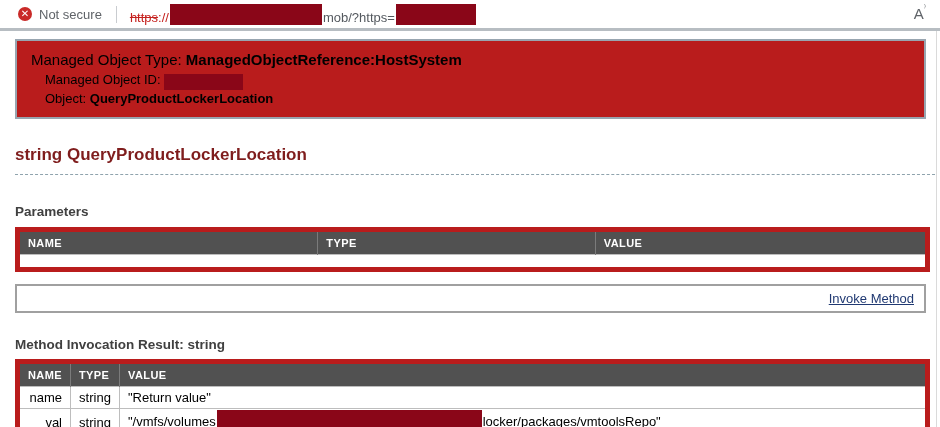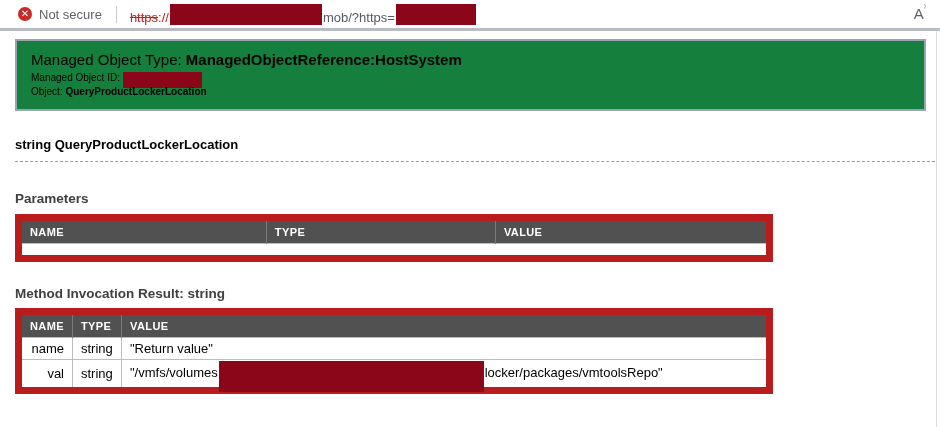--- a/index.html
+++ b/index.html
@@ -51,43 +51,43 @@
   .scroll-edge {
     position: absolute; top: 31px; right: 3px; width: 1px; height: 396px;
     background: #dadada;
   }
 
   
   .page { position: absolute; top: 31px; left: 0; width: 940px; }
 
   .info-box {
     margin: 8px 14px 0 15px;
-    background: #15803d;
+    background: #b91c1c;
     border: 2px solid #98a5b0;
     padding: 8px 16px 9px 14px;
     line-height: 1.45;
   }
   .info-line1 { font-size: 15px; }
-  .info-sub { font-size: 10px; }
+  .info-sub { font-size: 13px; margin-left: 14px; }
   .redact.moid2 { width: 79px; height: 16px; margin-bottom: -3px; }
 
   h1.method-heading {
     margin: 26px 5px 0 15px;
-    font-size: 13px; font-weight: bold; color: #000000;
+    font-size: 17px; font-weight: bold; color: #7f1d1d;
     border-bottom: 1px dashed #8fa3ad;
     padding-bottom: 9px;
   }
 
   .section-title {
     margin: 29px 0 0 15px;
     font-size: 13.5px; font-weight: bold; color: #404040;
   }
 
   table { border-collapse: collapse; margin-left: 15px; }
-  table.data-table { width: 758px; border: 7px solid #b91c1c; }
+  table.data-table { width: 915px; border: 5px solid #b91c1c; }
   th {
     background: #515151; color: #ffffff;
     font-size: 11px; font-weight: bold; letter-spacing: .4px;
     text-align: left; padding: 5px 8px; height: 24px;
     border-left: 1px solid #7b7b7b;
   }
   th:first-child { border-left: none; }
   td {
     font-size: 13px; padding: 3px 8px;
     border-top: 1px solid #bdbdbd; border-left: 1px solid #bdbdbd;
@@ -109,21 +109,21 @@
   }
   .invoke-link {
     font-size: 13px; color: #203972; text-decoration: underline; cursor: pointer;
   }
 
   .result-title { margin-top: 24px; }
   .result-table { margin-top: 7px; }
   .result-table th:nth-child(1) { width: 53px; }
   .result-table th:nth-child(2) { width: 49px; }
   .result-table td.c-name { text-align: right; }
-  .result-table td.c-type { }
+  .result-table td.c-type { text-align: center; }
   .redact.val {
     width: 265px; height: 31px; margin: -2px 1px -8px 1px;
     vertical-align: middle;
   }
 </style>
 </head>
 <body>
 
 <div class="addressbar">
   <div class="notsecure-chip">
@@ -175,20 +175,23 @@
         <th>VALUE</th>
       </tr>
     </thead>
     <tbody>
       <tr>
         <td class="empty" colspan="3"></td>
       </tr>
     </tbody>
   </table>
 
+  <div class="invoke-box">
+    <a class="invoke-link" href="#">Invoke Method</a>
+  </div>
 
   <div class="section-title result-title">Method Invocation Result: string</div>
 
   <table class="data-table result-table">
     <thead>
       <tr>
         <th>NAME</th>
         <th>TYPE</th>
         <th>VALUE</th>
       </tr>

